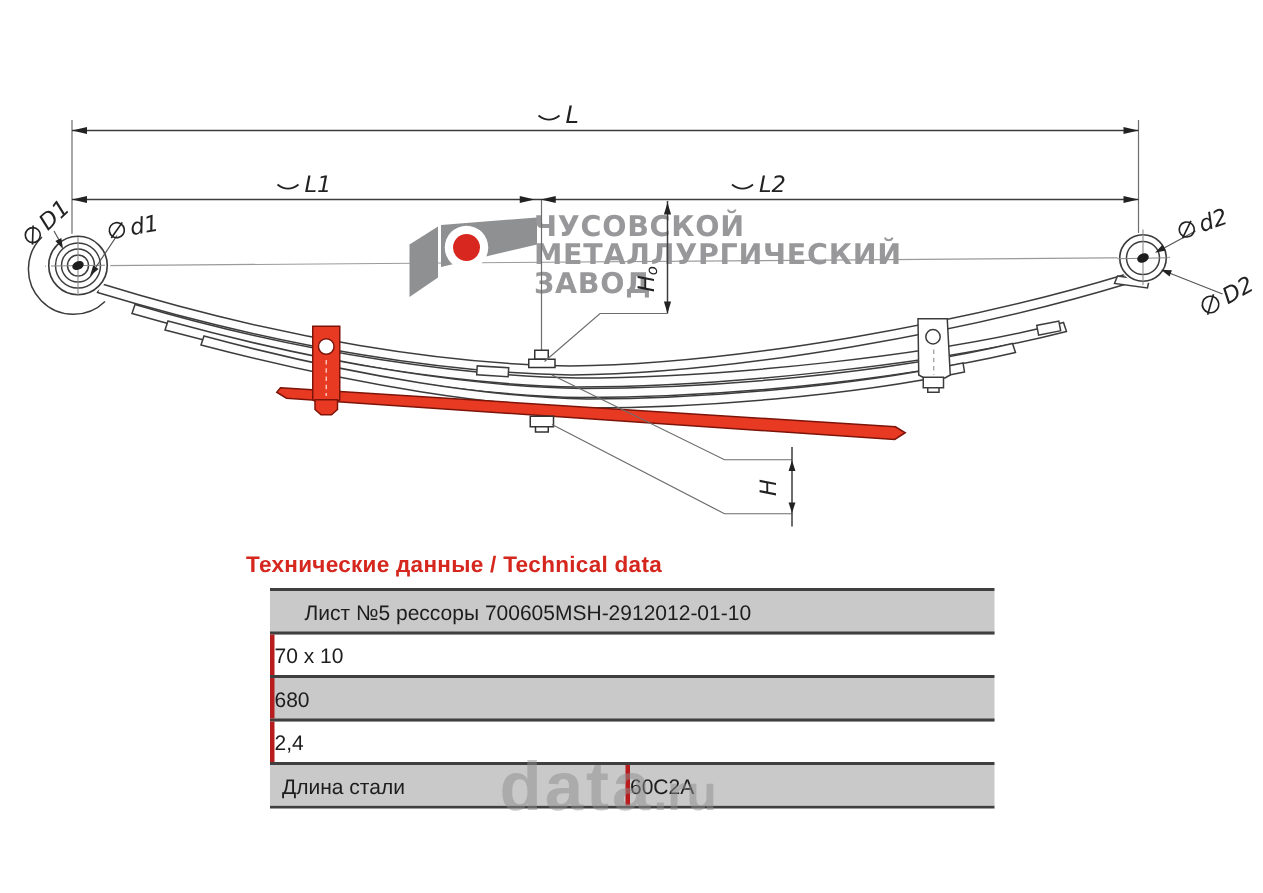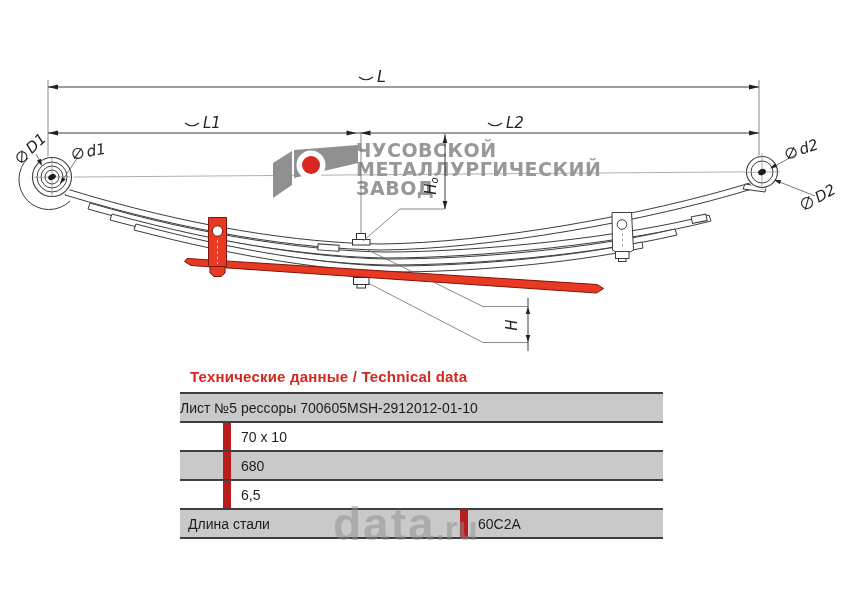--- a/index.html
+++ b/index.html
@@ -3,35 +3,35 @@
 <meta charset="utf-8">
 <style>
   html,body{margin:0;padding:0;}
   body{
     width:842px;height:595px;background:#ffffff;position:relative;overflow:hidden;
     font-family:"Liberation Sans", sans-serif;
   }
   svg text{font-family:"DejaVu Sans", sans-serif;}
   .drawing{position:absolute;left:0;top:0;}
   .tech-title{
-    position:absolute;left:190px;top:368px;width:483px;
+    position:absolute;left:164px;top:368px;width:483px;
     font-size:15px;font-weight:bold;color:#d5271e;letter-spacing:.2px;
   }
   .tbl{
     position:absolute;left:180px;top:392px;width:483px;
     border-top:2px solid #3f3f3f;border-bottom:2px solid #3f3f3f;
     color:#1d1d1d;
   }
   .trow{display:flex;height:27px;border-bottom:2px solid #3f3f3f;align-items:center;font-size:14px;}
   .trow:last-child{border-bottom:none;}
   .trow.gray{background:#c9c9c9;}
-  .cell-full{padding-left:0;}
+  .cell-full{padding-left:23px;}
   .cell-label{width:237px;padding-left:8px;box-sizing:border-box;}
   .cell-value{flex:1;align-self:stretch;display:flex;align-items:center;
-    padding-left:10px;border-left:8px solid #b91c1c;box-sizing:border-box;margin-left:43px;}
+    border-left:3px solid #b91c1c;box-sizing:border-box;}
   .watermark{
     position:absolute;left:333px;top:497px;opacity:.5;color:#8f8f8f;
     font-weight:bold;white-space:nowrap;pointer-events:none;
   }
   .wm-main{font-size:46px;letter-spacing:2px;}
   .wm-suffix{font-size:33px;}
 </style>
 </head>
 <body>
 
@@ -200,21 +200,21 @@
   <div class="trow gray">
     <div class="cell-full">Лист №5 рессоры 700605MSH-2912012-01-10</div>
   </div>
   <div class="trow">
     <div class="cell-value">70 x 10</div>
   </div>
   <div class="trow gray">
     <div class="cell-value">680</div>
   </div>
   <div class="trow">
-    <div class="cell-value">6,5</div>
+    <div class="cell-value">2,4</div>
   </div>
   <div class="trow gray">
     <div class="cell-label">Длина стали</div>
     <div class="cell-value">60С2А</div>
   </div>
 </div>
 
 <div class="watermark">
   <span class="wm-main">data</span><span class="wm-suffix">.ru</span>
 </div>

